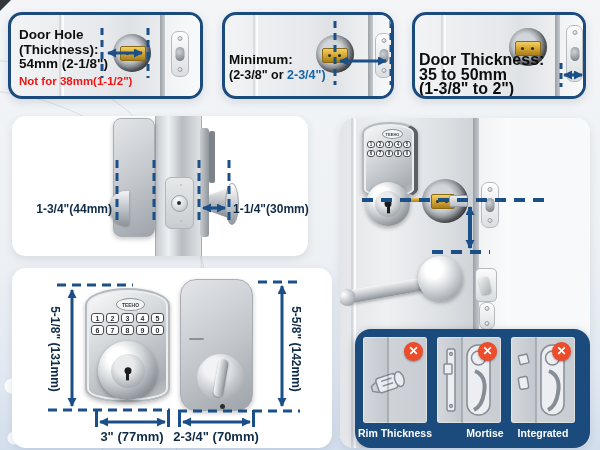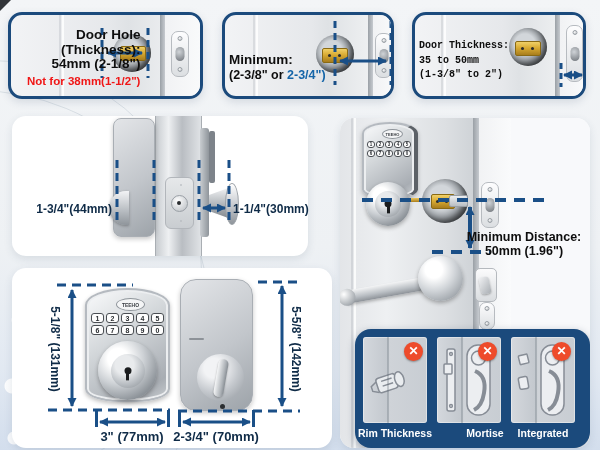--- a/index.html
+++ b/index.html
@@ -125,21 +125,21 @@
     <div class="plate" style="left:160px;top:16px;width:16px;height:44px;">
       <div class="slot"></div>
         <div class="screw" style="top:4px;"></div>
         <div class="screw" style="bottom:4px;"></div>
     </div>
     <svg class="meas" width="195" height="87">
       <line x1="91" y1="13" x2="91" y2="63" stroke="#1a4f87" stroke-width="3" stroke-dasharray="7 5"></line>
       <line x1="137" y1="13" x2="137" y2="63" stroke="#1a4f87" stroke-width="3" stroke-dasharray="7 5"></line>
       <line x1="97" y1="38" x2="131" y2="38" stroke="#1a4f87" stroke-width="3" marker-start="url(#aS)" marker-end="url(#aE)"></line>
     </svg>
-    <div class="txt" style="left:16px;top:13px;font-size:13.5px;line-height:14.5px;text-align:right;">
+    <div class="txt" style="left:8px;top:13px;font-size:13.5px;line-height:14.5px;">
       <div>Door Hole</div>
       <div>(Thickness):</div>
       <div>54mm (2-1/8")</div>
       <div class="warn" style="font-size:11.5px;margin-top:2px;">Not for 38mm(1-1/2")</div>
     </div>
   </div>
 
   <div class="top-panel" style="left:222px;width:172px;">
     <div class="molding" style="left:28px;"></div>
     <div class="molding lt" style="left:31px;"></div>
@@ -179,21 +179,21 @@
     <div class="plate" style="left:151px;top:10px;width:15px;height:55px;">
       <div class="slot"></div>
         <div class="screw" style="top:4px;"></div>
         <div class="screw" style="bottom:4px;"></div>
     </div>
     <svg class="meas" width="174" height="87">
       <line x1="146" y1="48" x2="146" y2="72" stroke="#1a4f87" stroke-width="3" stroke-dasharray="6 4"></line>
       <line x1="170" y1="48" x2="170" y2="72" stroke="#1a4f87" stroke-width="3" stroke-dasharray="6 4"></line>
       <line x1="149" y1="60" x2="167" y2="60" stroke="#1a4f87" stroke-width="3" marker-start="url(#aS)" marker-end="url(#aE)"></line>
     </svg>
-    <div class="txt" style="left:4px;top:24px;font-size:10px;line-height:14.5px;font-family:Liberation Mono, monospace;">
+    <div class="txt" style="left:4px;top:38px;font-size:16px;line-height:14.5px;">
       <div>Door Thickness:</div>
       <div>35 to 50mm</div>
       <div>(1-3/8" to 2")</div>
     </div>
   </div>
 
   <div class="card" style="left:12px;top:116px;width:296px;height:140px;">
     <div class="brushed" style="position:absolute;left:143px;top:0;width:45px;height:140px;"></div>
 
     <div class="back-unit" style="left:101px;top:2px;width:42px;height:119px;border-radius:8px;"></div>
@@ -332,24 +332,20 @@
     <div class="plate" style="left:139px;top:184px;width:14px;height:26px;">
       <div class="screw" style="top:3px;"></div>
         <div class="screw" style="bottom:3px;"></div>
     </div>
 
     <svg class="meas" width="250" height="330">
       <line x1="22" y1="82" x2="208" y2="82" stroke="#1a4f87" stroke-width="4" stroke-dasharray="11 8"></line>
       <line x1="92" y1="134" x2="150" y2="134" stroke="#1a4f87" stroke-width="4" stroke-dasharray="11 8"></line>
       <line x1="130" y1="89" x2="130" y2="130" stroke="#1a4f87" stroke-width="4" marker-start="url(#aS)" marker-end="url(#aE)"></line>
     </svg>
-    <div class="txt" style="left:120px;top:112px;width:128px;text-align:center;font-size:12.5px;line-height:14px;">
-      <div>Minimum Distance:</div>
-      <div>50mm (1.96")</div>
-    </div>
 
     <div class="navy-panel" style="left:15px;top:211px;width:235px;height:119px;">
       <div class="inc-card" style="left:8px;">
         <div class="edge"></div>
         <svg width="64" height="86">
           <g stroke="#878d96" fill="#e9ecef" stroke-width="1.5" transform="rotate(-18 26 46)">
             <rect x="14" y="38" width="20" height="15" rx="3"></rect>
             <ellipse cx="37" cy="45.5" rx="4.5" ry="7.5"></ellipse>
             <path d="M14 41 l-6 3 v5 l6 3" fill="none"></path>
             <line x1="19" y1="42" x2="30" y2="42"></line>

